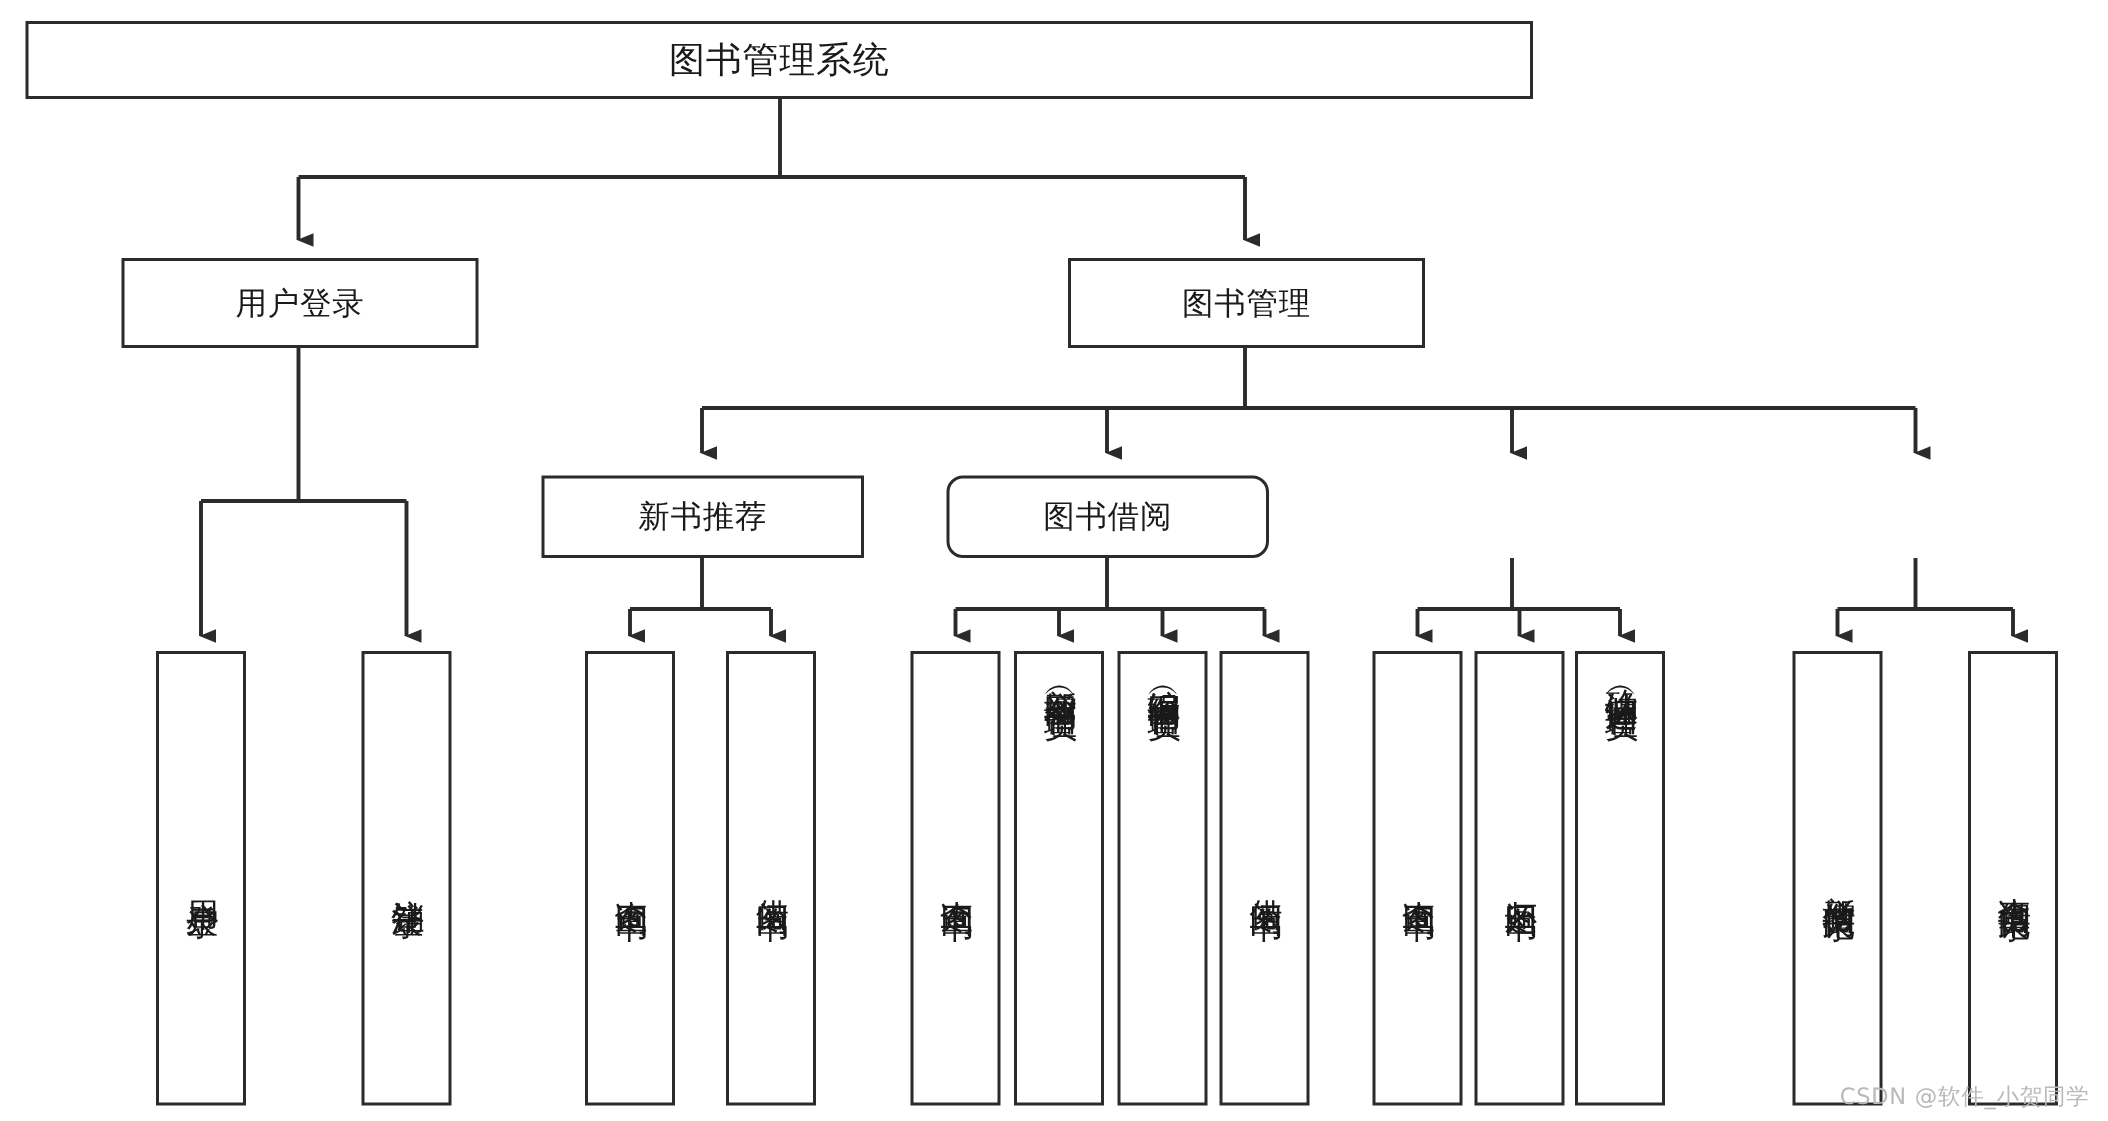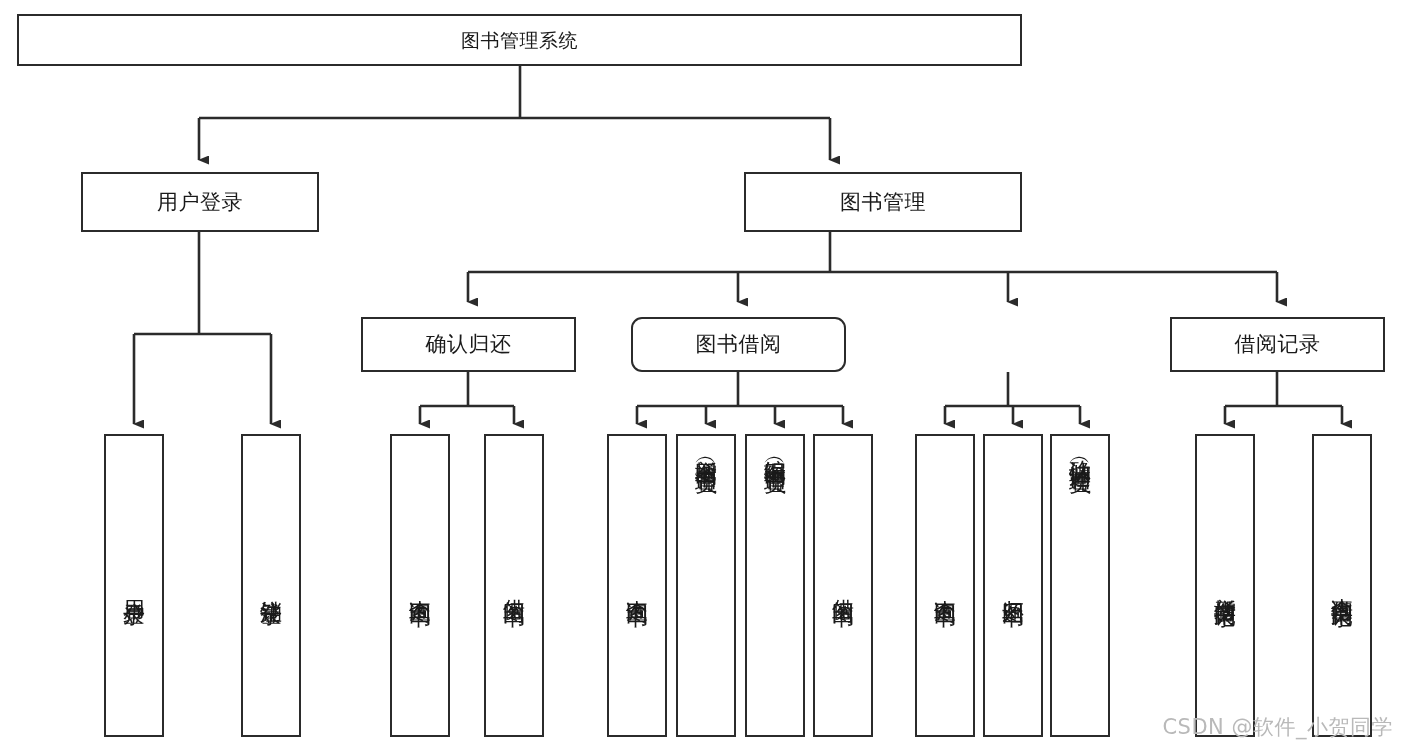--- a/index.html
+++ b/index.html
@@ -42,21 +42,21 @@
     line-height: 1.18;
     white-space: nowrap;
     letter-spacing: 0.5px;
   }
   
   .node.horiz .node-label {
     font-size: 21px;
     text-align: center;
   }
   .node.root .node-label {
-    font-size: 19px;
+    font-size: 24px;
   }
   
   .node.vert {
     align-items: flex-start;
     justify-content: center;
     padding-top: 6px;
   }
   .node.vert .node-label {
     writing-mode: vertical-rl;
     text-orientation: upright;
@@ -66,21 +66,21 @@
     white-space: nowrap;
   }
   .node.vert.centered {
     align-items: center;
     padding-top: 0;
   }
   .watermark {
     position: absolute;
     right: 12px;
     bottom: 6px;
-    font-size: 21px;
+    font-size: 15px;
     color: #b9b9b9;
     white-space: nowrap;
     z-index: 3;
     letter-spacing: 0.5px;
   }
 </style>
 </head>
 <body>
 
 <div id="diagram-canvas">
@@ -135,33 +135,30 @@
     </g>
   </svg>
 
   <div class="node horiz root" style="left:17px; top:14px; width:1005px; height:52px;">
     <span class="node-label">图书管理系统</span>
   </div>
 
   <div class="node horiz" style="left:81px; top:172px; width:238px; height:60px;">
     <span class="node-label">用户登录</span>
   </div>
-  <div class="node horiz" style="left:712px; top:172px; width:278px; height:60px;margin-left:32px;">
+  <div class="node horiz" style="left:712px; top:172px; width:238px; height:60px;">
     <span class="node-label">图书管理</span>
   </div>
 
   <div class="node horiz" style="left:361px; top:317px; width:215px; height:55px;">
-    <span class="node-label">确认归还</span>
+    <span class="node-label">新书推荐</span>
   </div>
   <div class="node horiz" style="left:631px; top:317px; width:215px; height:55px;border-radius:11px;">
     <span class="node-label">图书借阅</span>
   </div>
-  <div class="node horiz" style="left:1170px; top:317px; width:215px; height:55px;">
-    <span class="node-label">借阅记录</span>
-  </div>
 
   <div class="node vert centered" style="left:104px; top:434px; width:60px; height:303px;">
     <span class="node-label">用户登录</span>
   </div>
   <div class="node vert centered" style="left:241px; top:434px; width:60px; height:303px;">
     <span class="node-label">注销登录</span>
   </div>
 
   <div class="node vert centered" style="left:390px; top:434px; width:60px; height:303px;">
     <span class="node-label">查询图书</span>

